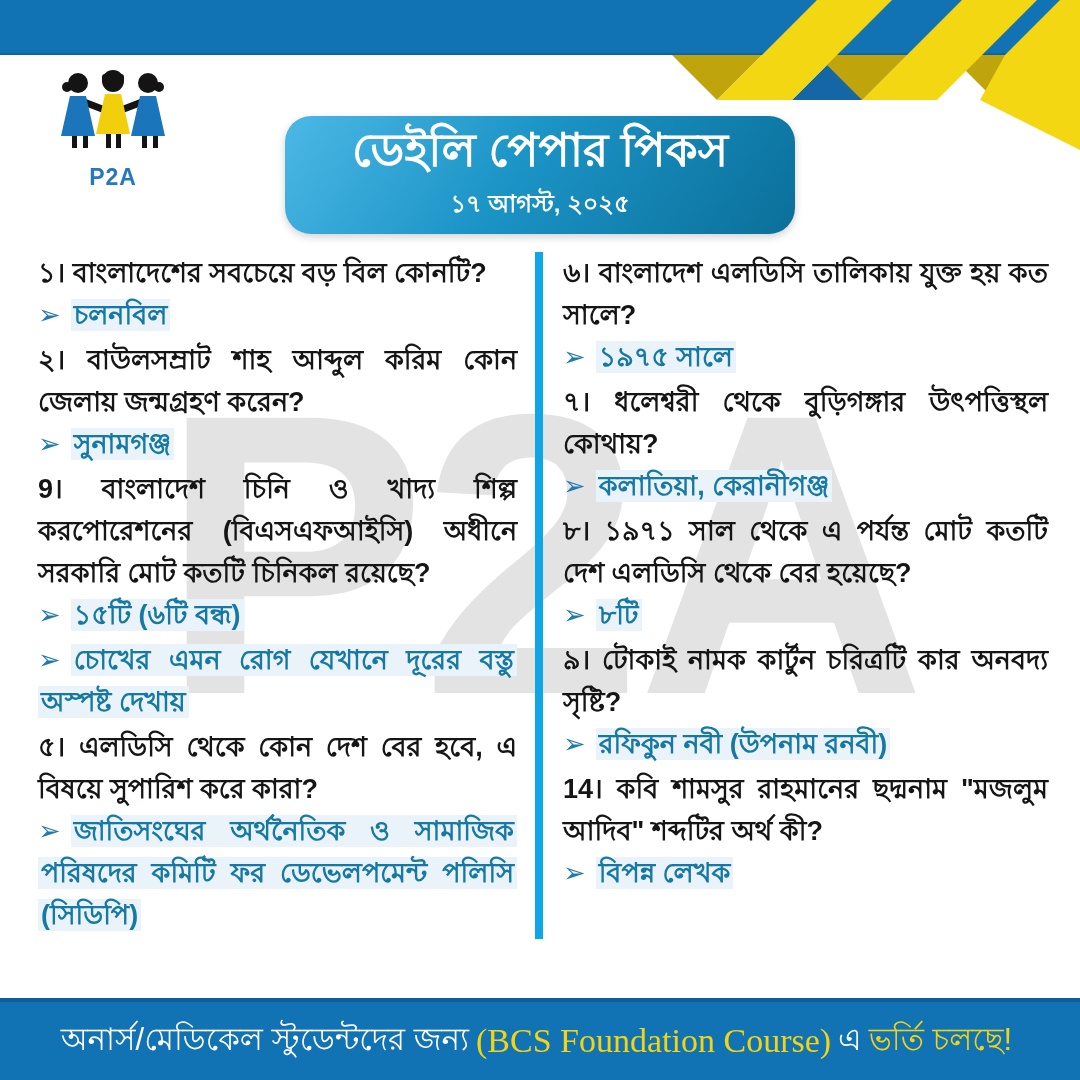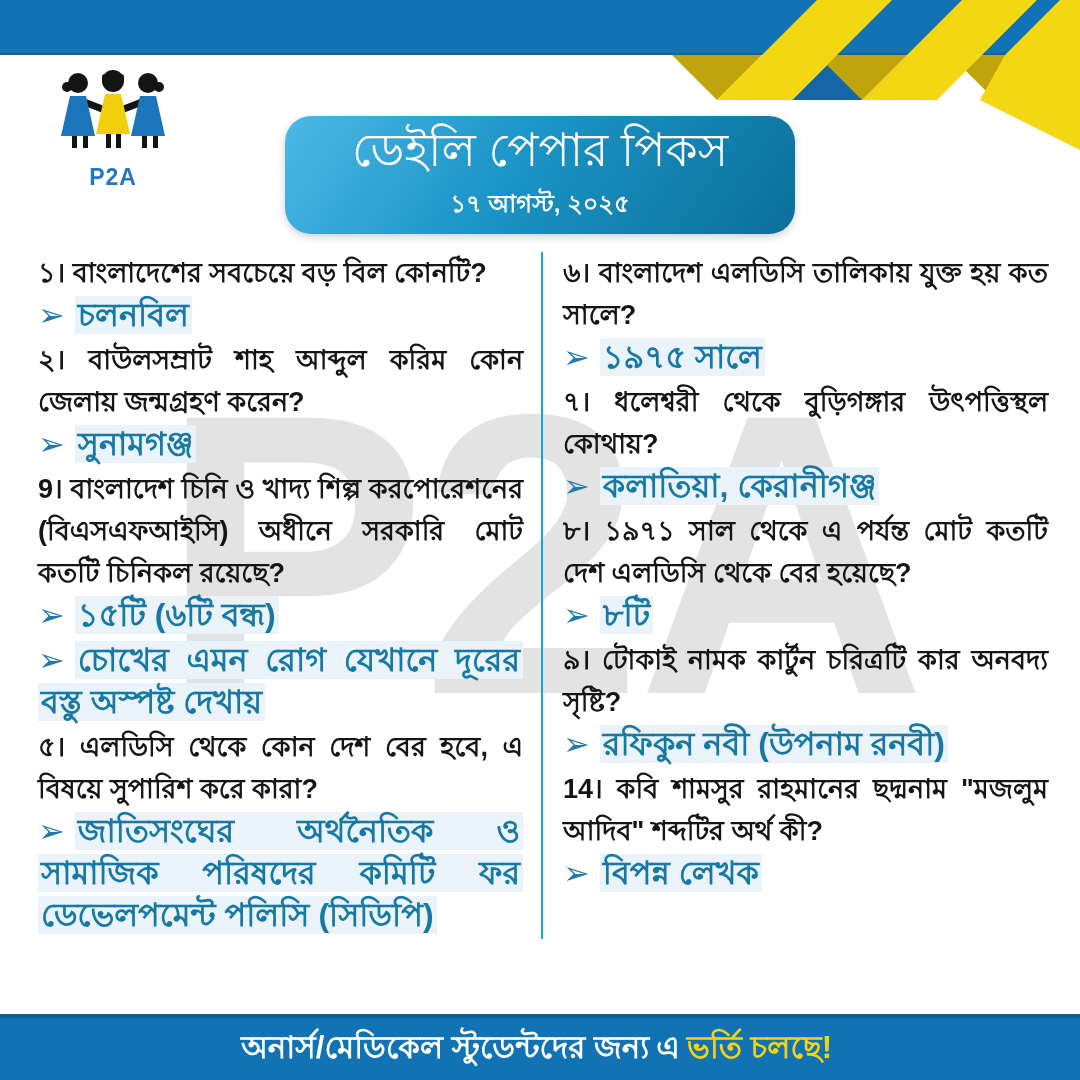--- a/index.html
+++ b/index.html
@@ -39,69 +39,69 @@
   .badge {
     position: absolute; left: 285px; top: 116px;
     width: 510px; height: 118px;
     border-radius: 26px;
     background: linear-gradient(125deg, #4cb8e6 0%, #1b94c6 45%, #0b6f9a 100%);
     box-shadow: 0 3px 8px rgba(0,0,0,0.18);
     display: flex; flex-direction: column;
     align-items: center; justify-content: center;
     color: #ffffff; z-index: 5;
   }
-  .badge-title { font-size: 46px; font-weight: normal; line-height: 1.1; }
+  .badge-title { font-size: 46px; font-weight: bold; line-height: 1.1; }
   .badge-date  { font-size: 24px; font-weight: bold; margin-top: 10px; }
 
   
   .watermark {
     position: absolute; left: 540px; top: 555px;
     transform: translate(-50%, -50%);
     font-size: 400px; font-weight: bold;
     color: #e3e3e3; line-height: 1;
     z-index: 1; white-space: nowrap;
     letter-spacing: -6px;
   }
 
   
   .content {
     position: absolute; left: 38px; top: 252px;
     width: 1010px; z-index: 2;
     display: flex;
   }
   .col { width: 50%; }
-  .col-left  { padding-right: 18px; border-right: 2px solid #0ea5e9; }
+  .col-left  { padding-right: 18px; border-right: 8px solid #0ea5e9; }
   .col-right { padding-left: 20px; }
   .qa { margin-bottom: 3px; }
   .q {
     font-size: 27px; line-height: 42px;
     font-weight: bold; color: #151515;
     text-align: justify;
   }
   .a {
-    font-size: 32px; line-height: 42px;
+    font-size: 27px; line-height: 42px;
     font-weight: bold; color: #1779a3;
     text-align: justify;
   }
   .arrow { color: #2179ad; margin-right: 10px; font-weight: normal; }
   .ans {
     background: #e9f3f9;
     padding: 1px 3px;
     -webkit-box-decoration-break: clone;
     box-decoration-break: clone;
   }
 
   
   .footer {
     position: absolute; left: 0; bottom: 0;
-    width: 1080px; height: 66px;
+    width: 1080px; height: 82px;
     background: #1172b4;
     border-top: 4px solid #0d5f97;
     display: flex; align-items: center; justify-content: center;
-    color: #ffffff; font-weight: bold; font-size: 31px;
+    color: #ffffff; font-weight: normal; font-size: 31px;
     white-space: nowrap; z-index: 5;
   }
   .footer .seg { margin: 0 7px 0 0; }
   .footer .yellow { color: #f2d414; }
   .footer .serif { font-family: "Liberation Serif", serif; font-size: 34px; }
 </style>
 </head>
 <body>
 
 <div class="canvas">
@@ -193,17 +193,18 @@
       <div class="qa">
         <p class="q">14। কবি শামসুর রাহমানের ছদ্মনাম "মজলুম আদিব" শব্দটির অর্থ কী?</p>
         <p class="a"><span class="arrow">➢</span><span class="ans">বিপন্ন লেখক</span></p>
       </div>
 
     </div>
   </div>
 
   <div class="footer">
     <span class="seg">অনার্স/মেডিকেল স্টুডেন্টদের জন্য</span>
+    <span class="seg yellow serif">(BCS Foundation Course)</span>
     <span class="seg">এ</span>
     <span class="seg yellow">ভর্তি চলছে!</span>
   </div>
 
 </div>
 
 </body></html>

